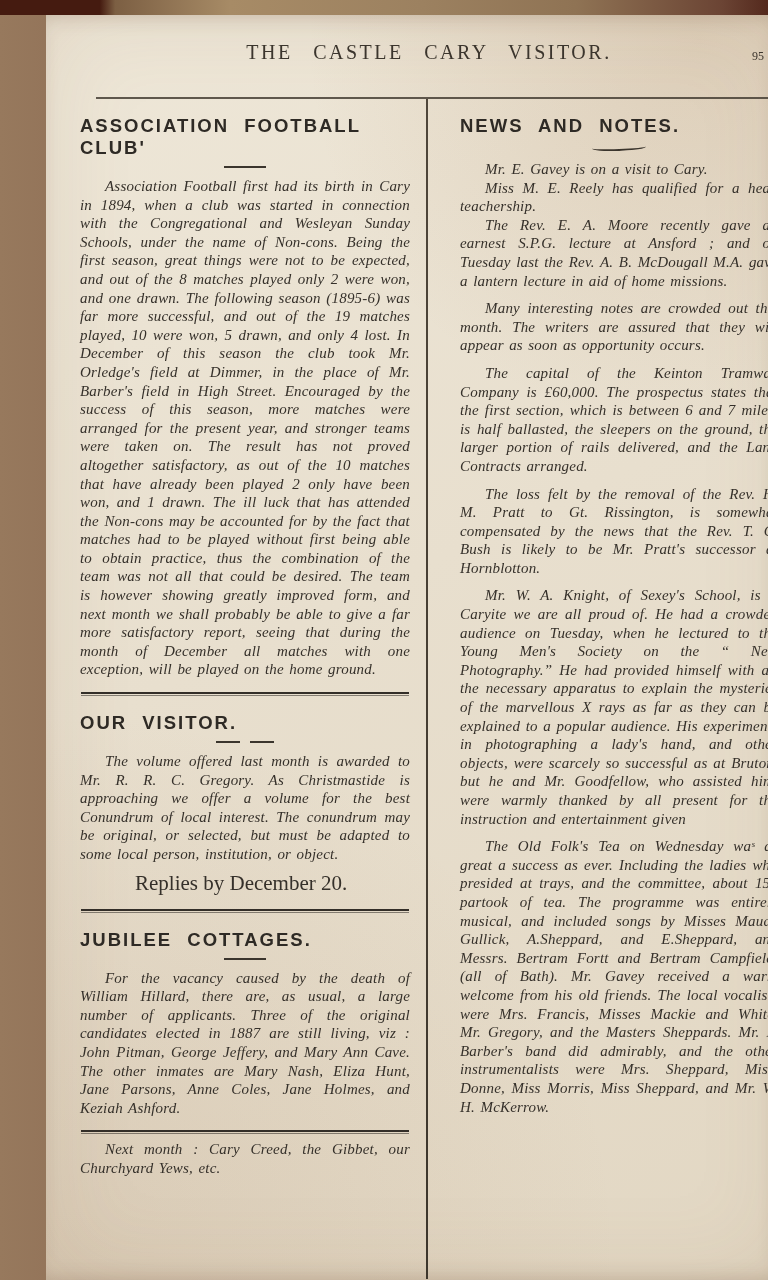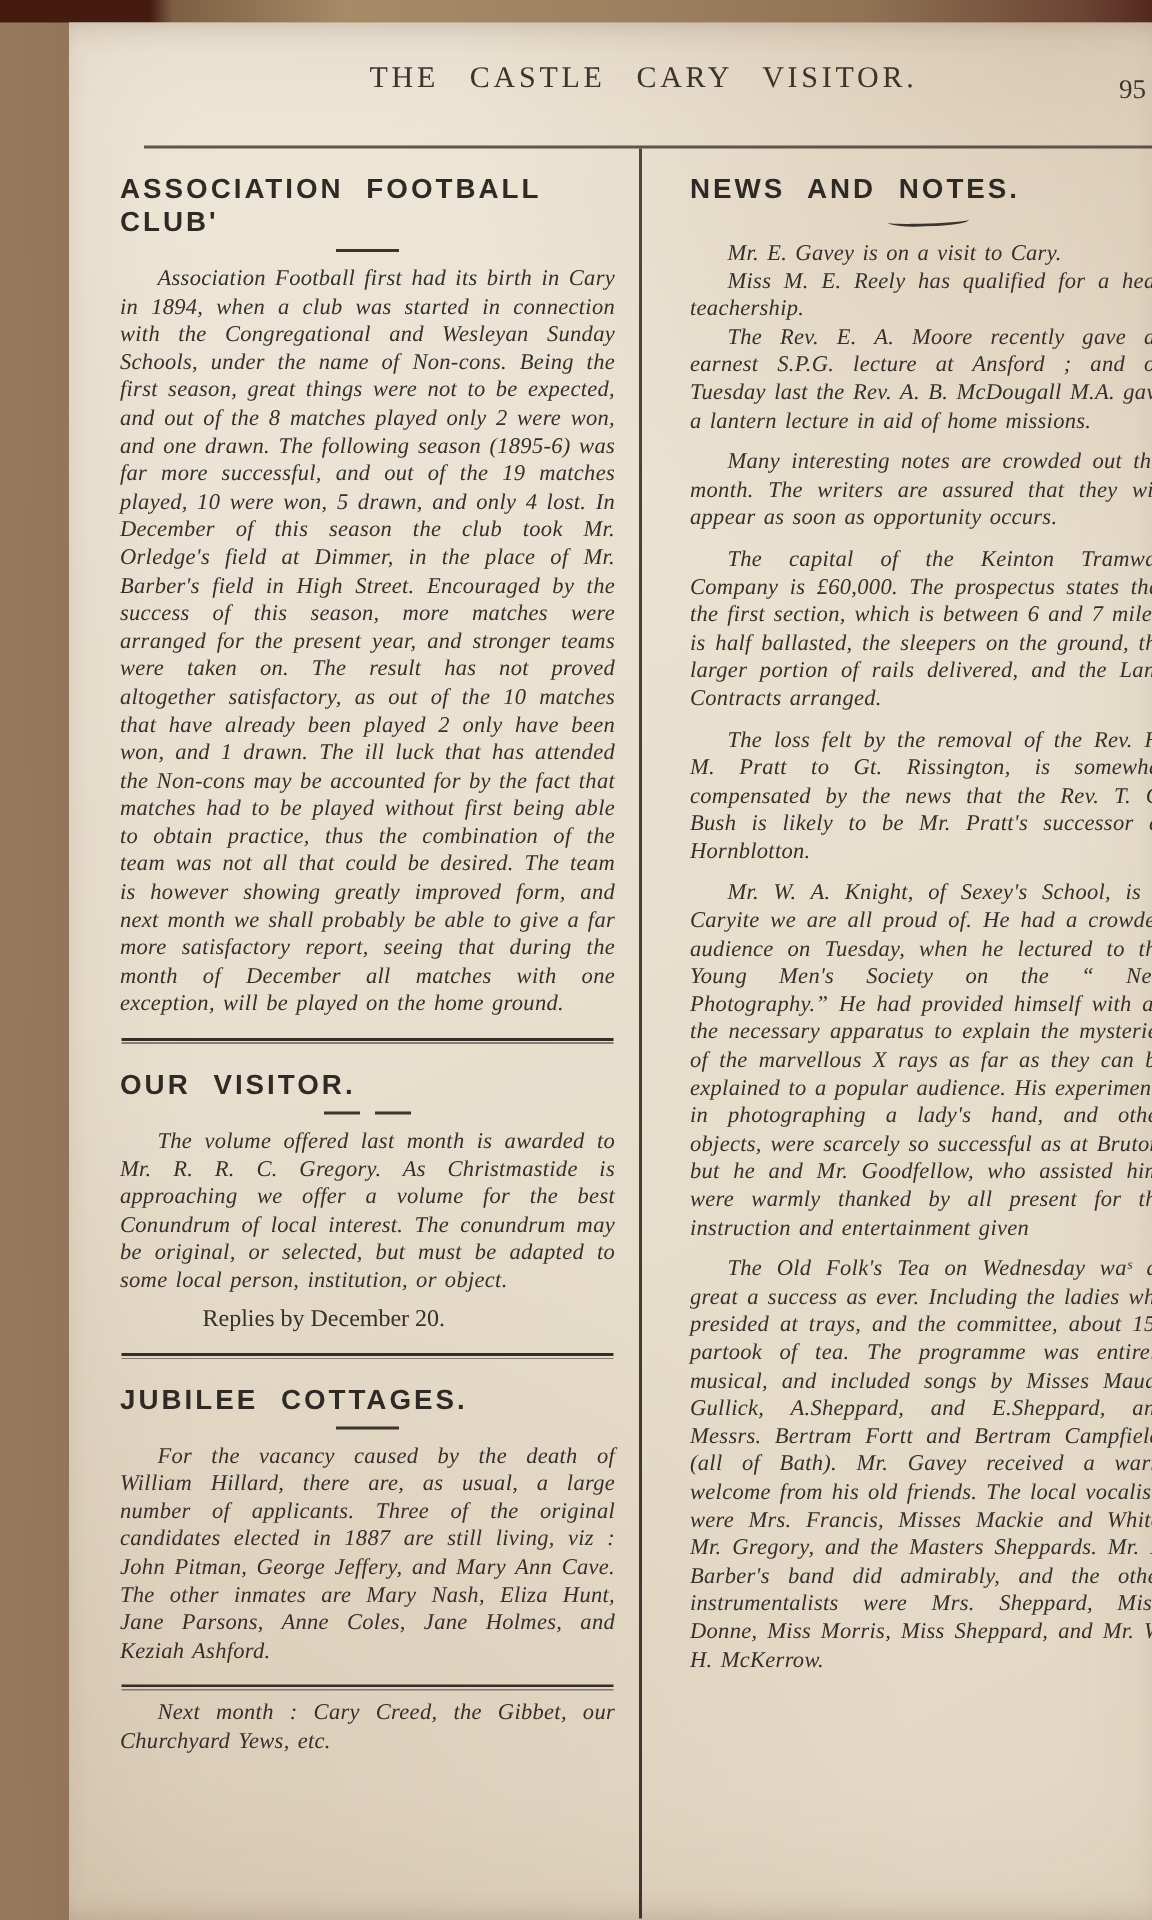--- a/index.html
+++ b/index.html
@@ -23,21 +23,21 @@
       linear-gradient(155deg, #eee7d8 0%, #e8dfce 45%, #e2d7c3 100%);
     box-shadow: inset -9px 0 20px rgba(100,70,45,.28), inset 0 0 90px rgba(140,100,60,.13);
     color:#37312a;
     margin-left:40px;
   }
   .page-header { position:relative; height:52px; padding-top:26px; }
   .page-title {
     text-align:center; font-size:20px; letter-spacing:2.5px; word-spacing:13px;
     color:#3b352d;
   }
-  .page-number { position:absolute; right:14px; top:34px; font-size:18px; color:#3b352d; }
+  .page-number { position:absolute; right:14px; top:34px; font-size:12px; color:#3b352d; }
   .header-rule { border-top:2px solid #453e34; margin:4px 2px 0 16px; opacity:.85; }
 
   .columns { display:flex; align-items:stretch; height:1180px; }
   .col-left  { width:330px; }
   .col-divider { width:2px; margin-left:16px; background:linear-gradient(#4f463a, #3d362c); }
   .col-right { flex:1; padding-left:32px; }
 
   .heading {
     font-family:"Liberation Sans","DejaVu Sans",sans-serif; font-weight:bold;
     font-size:18.5px; letter-spacing:2px; word-spacing:8px; 
@@ -51,21 +51,21 @@
   .ornament.dashes span { display:block; width:24px; border-top:2px solid #3b352d; }
 
   p.body, p.news {
     font-size:15px; line-height:18.6px; text-align:justify;
     text-indent:25px; margin:6px 0 0; word-spacing:1.5px; letter-spacing:.2px;
     color:#35302a;
     font-style:italic;
   }
   p.news { margin:0; }
   p.news.spaced { margin-top:9px; }
-  .replies { font-size:16px; margin:7px 0 8px 55px; color:#35302a; }
+  .replies { font-size:21px; margin:7px 0 8px 55px; color:#35302a; }
 
   .hrule {
     height:4px; margin:13px 1px 0;
     background: linear-gradient(#332e28 0 2px, transparent 2px 3px, rgba(51,46,40,.55) 3px 4px);
   }
 </style>
 </head>
 <body>
 
 <div class="top-edge"></div>

